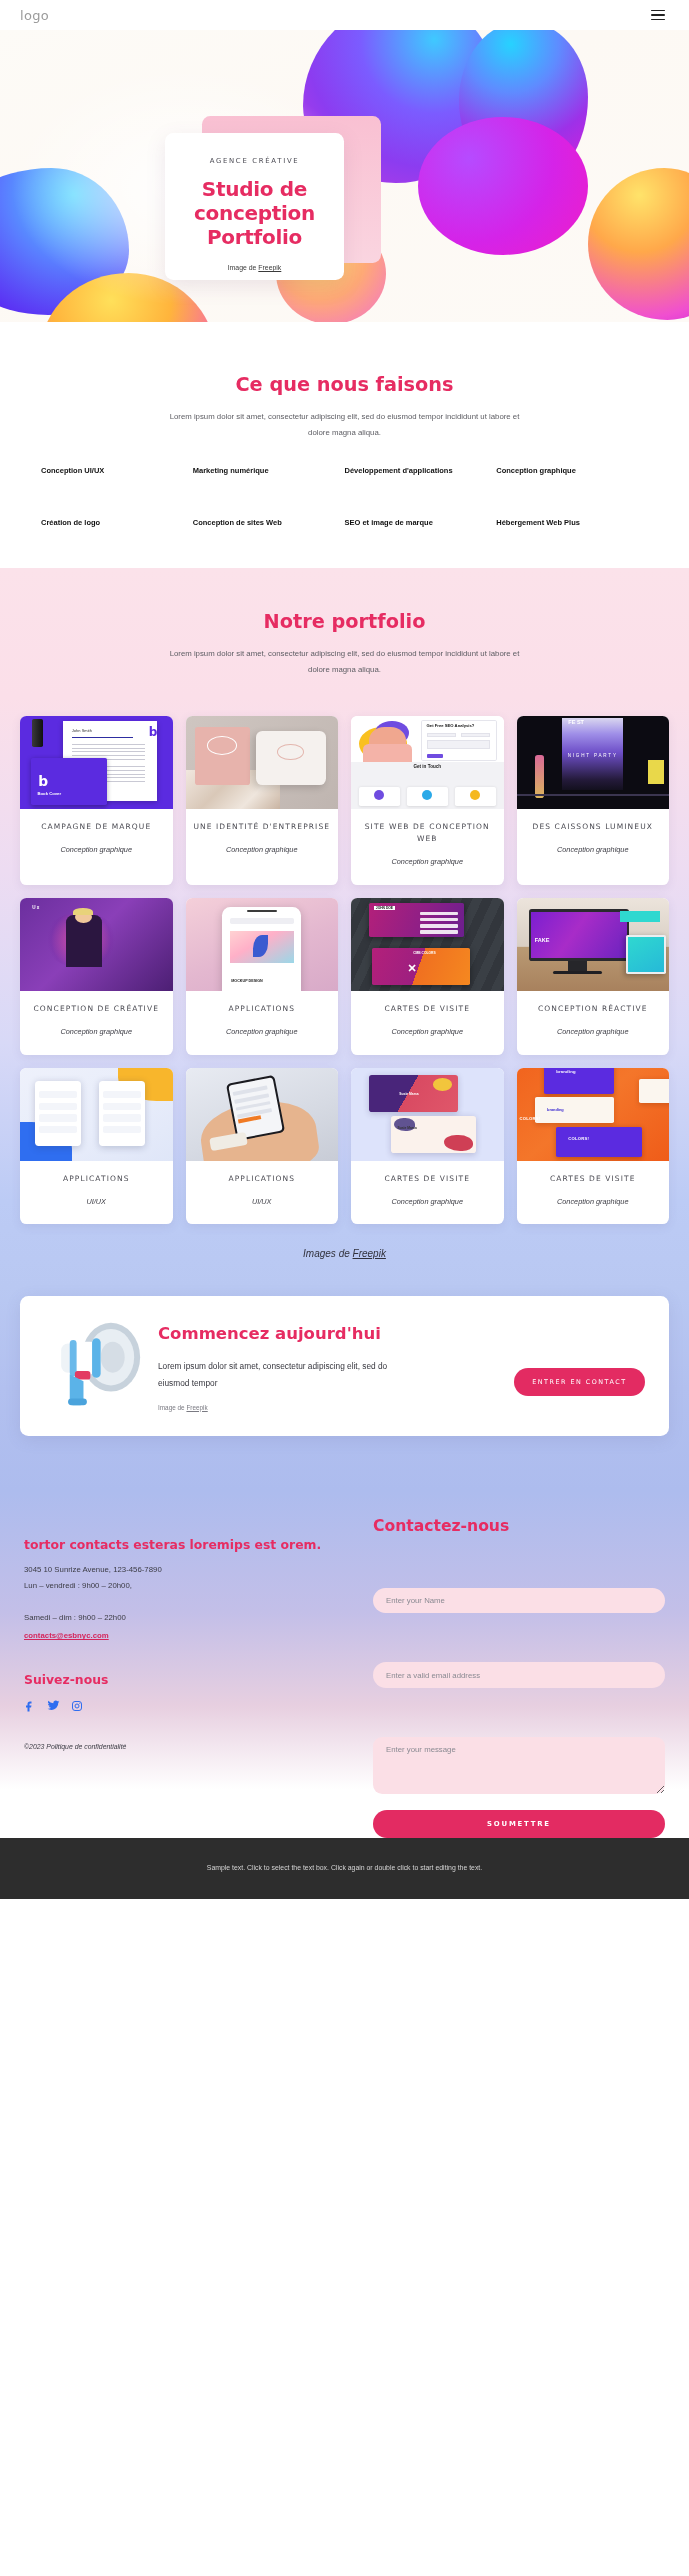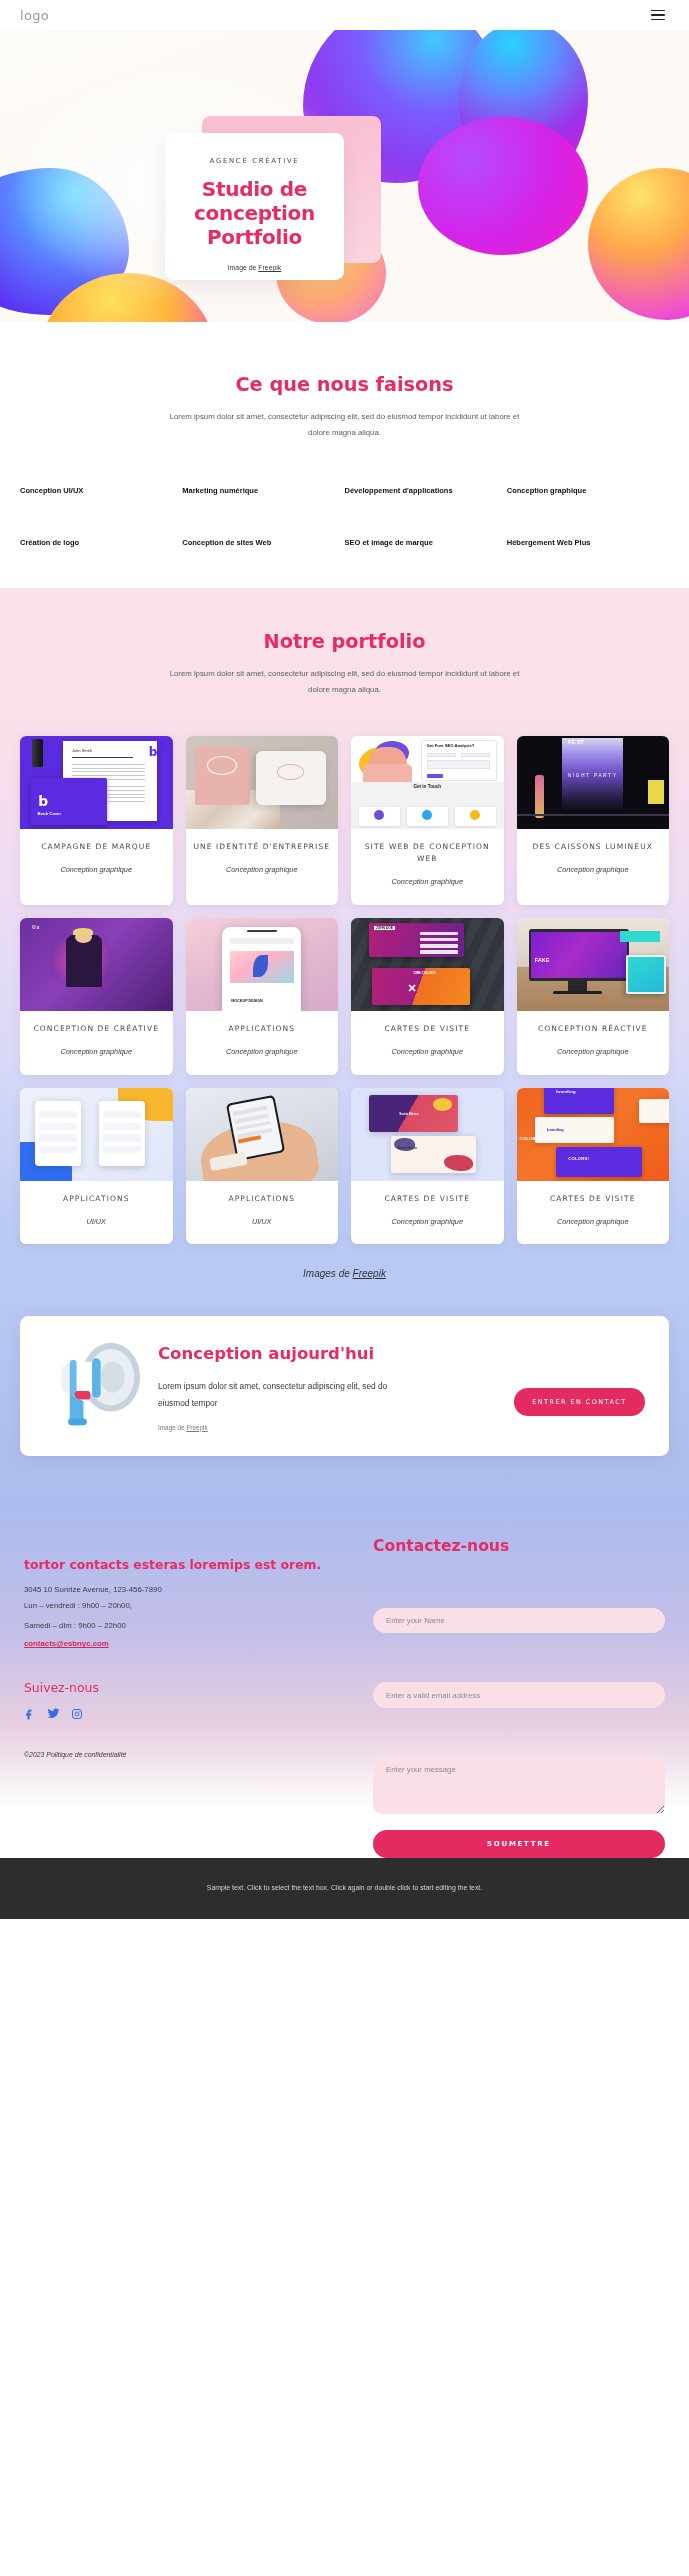--- a/index.html
+++ b/index.html
@@ -127,22 +127,22 @@
     line-height: 2.1;
     color: #5d5d63;
   }
 
   
   .whatwedo { background: #fff; padding: 51px 0 39px; }
   .services-grid {
     display: grid;
     grid-template-columns: repeat(4, 1fr);
     row-gap: 39px;
-    margin-top: 42px;
-    padding: 0 20px;
+    margin-top: 22px;
+    padding: 0 41px;
   }
   .service-item {
     font-size: 7.5px;
     font-weight: bold;
     color: #111;
     line-height: 1.75;
     padding-right: 16.5px;
   }
 
   
@@ -337,21 +337,21 @@
   }
   .footer-inner { display: flex; padding: 0 24px; gap: 24px; position: relative; }
   .footer-left { flex: 1; padding-top: 20px; }
   .footer-right { width: 292px; padding-top: 0; }
   .f-head {
     font-size: 12.4px; font-weight: bold; color: #e62c62; line-height: 1.35;
     font-family: "DejaVu Sans", sans-serif;
   }
   .f-line { margin-top: 8.3px; font-size: 7.8px; color: #3b3b44; line-height: 2.05; }
   .f-mail { display: inline-block; margin-top: 3.7px; font-size: 7.8px; font-weight: bold; color: #d4265c; text-decoration: underline; }
-  .f-follow { margin-top: 31px; font-size: 12.4px; font-weight: normal; color: #e62c62; font-family: "DejaVu Sans", sans-serif; }
+  .f-follow { margin-top: 31px; font-size: 12.4px; font-weight: bold; color: #e62c62; font-family: "DejaVu Sans", sans-serif; }
   .socials { margin-top: 12px; display: flex; gap: 11px; align-items: center; }
   .socials span { color: #2f6df0; cursor: pointer; display: inline-flex; }
   .copyright { margin-top: 31px; font-size: 6.9px; font-style: italic; color: #3b3b44; }
 
   .form-title {
     font-size: 15.6px; font-weight: bold; color: #e62c62; margin-bottom: 13px;
     font-family: "DejaVu Sans", sans-serif;
   }
   .fld {
     width: 100%;
@@ -707,35 +707,35 @@
         <rect x="22" y="26" width="44" height="38" rx="12" fill="#ffffff"></rect>
         <rect x="20" y="28" width="16" height="34" rx="8" fill="#eef3f7"></rect>
         <rect x="56" y="22" width="10" height="46" rx="5" fill="#5bb3e8"></rect>
         <rect x="30" y="24" width="8" height="42" rx="4" fill="#5bb3e8" opacity=".9"></rect>
         <rect x="36" y="60" width="18" height="10" rx="3" fill="#e33b63"></rect>
         <path d="M30 64 L30 96 Q30 100 34 100 L42 100 Q46 100 46 96 L46 72 Z" fill="#5bb3e8"></path>
         <rect x="28" y="92" width="22" height="8" rx="4" fill="#4aa3dc"></rect>
       </svg>
     </div>
     <div class="cta-text">
-      <div class="cta-title">Conception aujourd'hui</div>
+      <div class="cta-title">Commencez aujourd'hui</div>
       <div class="cta-desc">Lorem ipsum dolor sit amet, consectetur adipiscing elit, sed do eiusmod tempor</div>
       <div class="cta-credit"><span>Image de </span><u>Freepik</u></div>
     </div>
     <button class="cta-btn">ENTRER EN CONTACT</button>
   </div>
 </section>
 
 <section class="footer-zone">
   <div class="footer-inner">
     <div class="footer-left">
       <div class="f-head">tortor contacts esteras loremips est orem.</div>
       <div class="f-line">3045 10 Sunrize Avenue, 123-456-7890</div>
       <div class="f-line" style="margin-top:0">Lun – vendredi : 9h00 – 20h00,</div>
-      <div class="f-line" style="margin-top:4px">Samedi – dim : 9h00 – 22h00</div>
+      <div class="f-line" style="margin-top:16px">Samedi – dim : 9h00 – 22h00</div>
       <a class="f-mail" href="#">contacts@esbnyc.com</a>
       <div class="f-follow">Suivez-nous</div>
       <div class="socials">
         <span>
           <svg width="12" height="12" viewBox="0 0 24 24" fill="#2f6df0">
               <path d="M15 3h-3a5 5 0 0 0-5 5v3H4v4h3v8h4v-8h3l1-4h-4V8a1 1 0 0 1 1-1h3z"></path>
             </svg>
         </span>
         <span>
           <svg width="13" height="13" viewBox="0 0 24 24" fill="#2f6df0">

